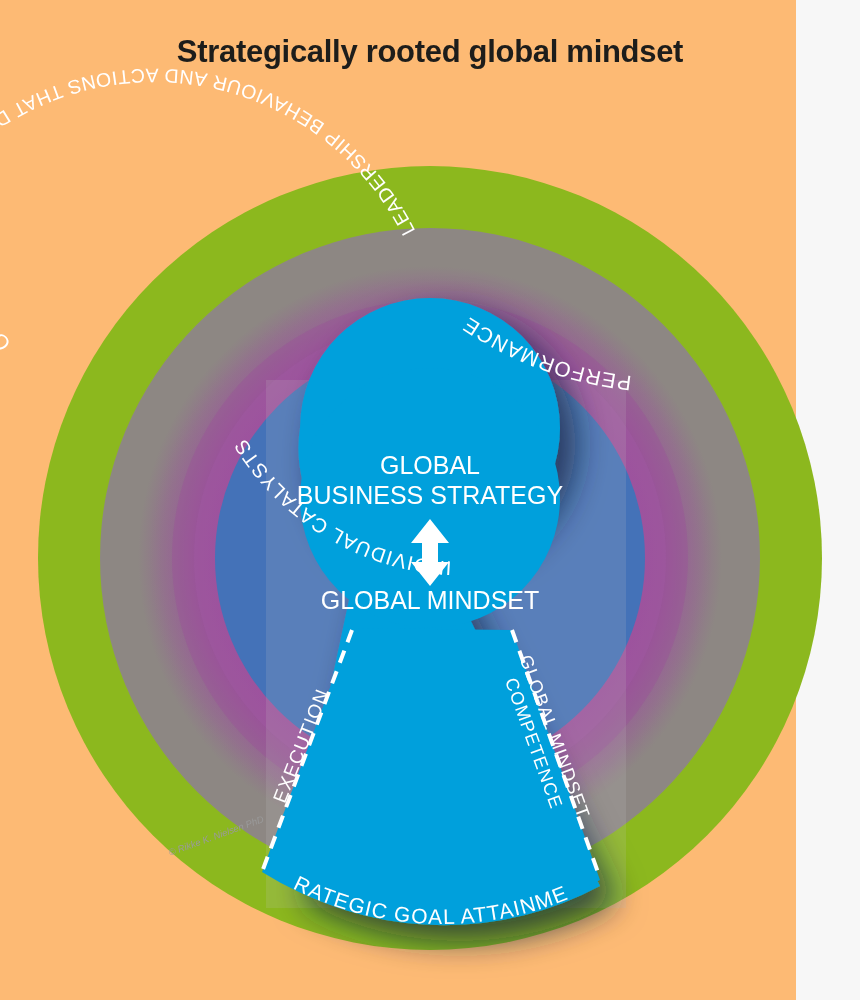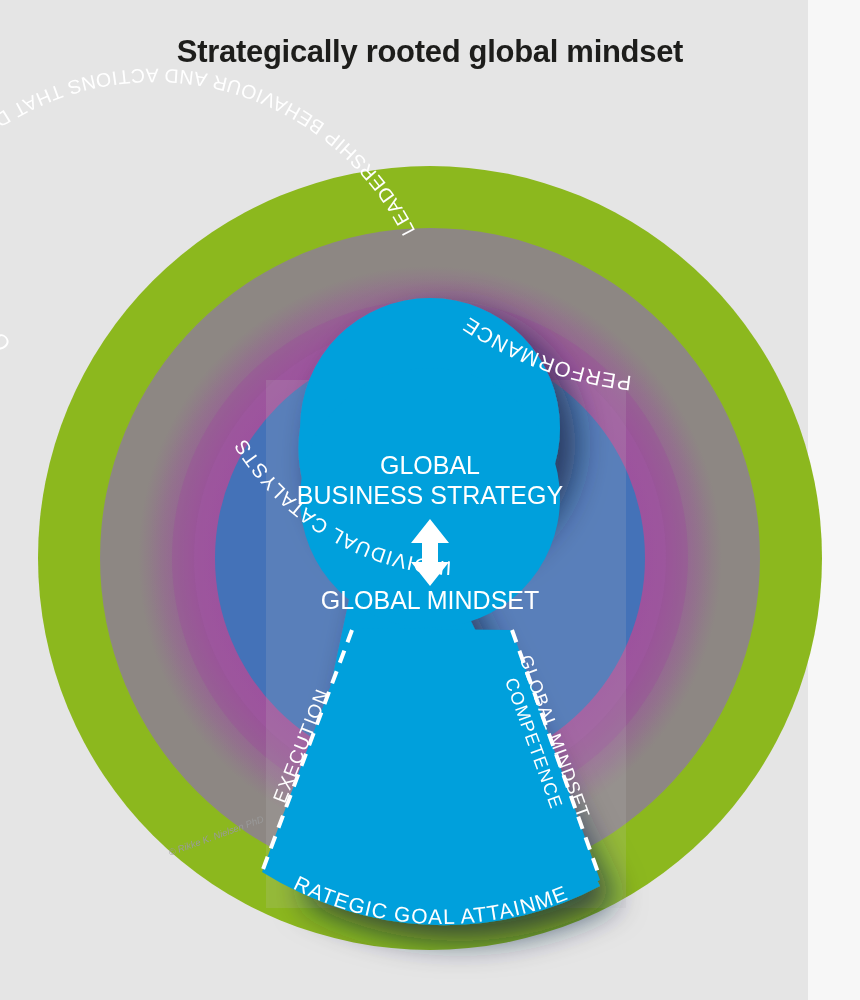--- a/index.html
+++ b/index.html
@@ -12,22 +12,21 @@
     width: 860px;
     height: 1000px;
     font-family: "Liberation Sans", sans-serif;
     overflow: hidden;
     position: relative;
   }
   #page {
     position: relative;
     width: 796px;
     height: 1000px;
-    background: #e5e5e5;
-    padding-left: 12px;
+    background: #fdba74;
   }
   #title {
     position: absolute;
     top: 34px;
     left: 0;
     width: 860px;
     text-align: center;
     font-family: "Liberation Sans", sans-serif;
     font-size: 31px;
     font-weight: bold;

